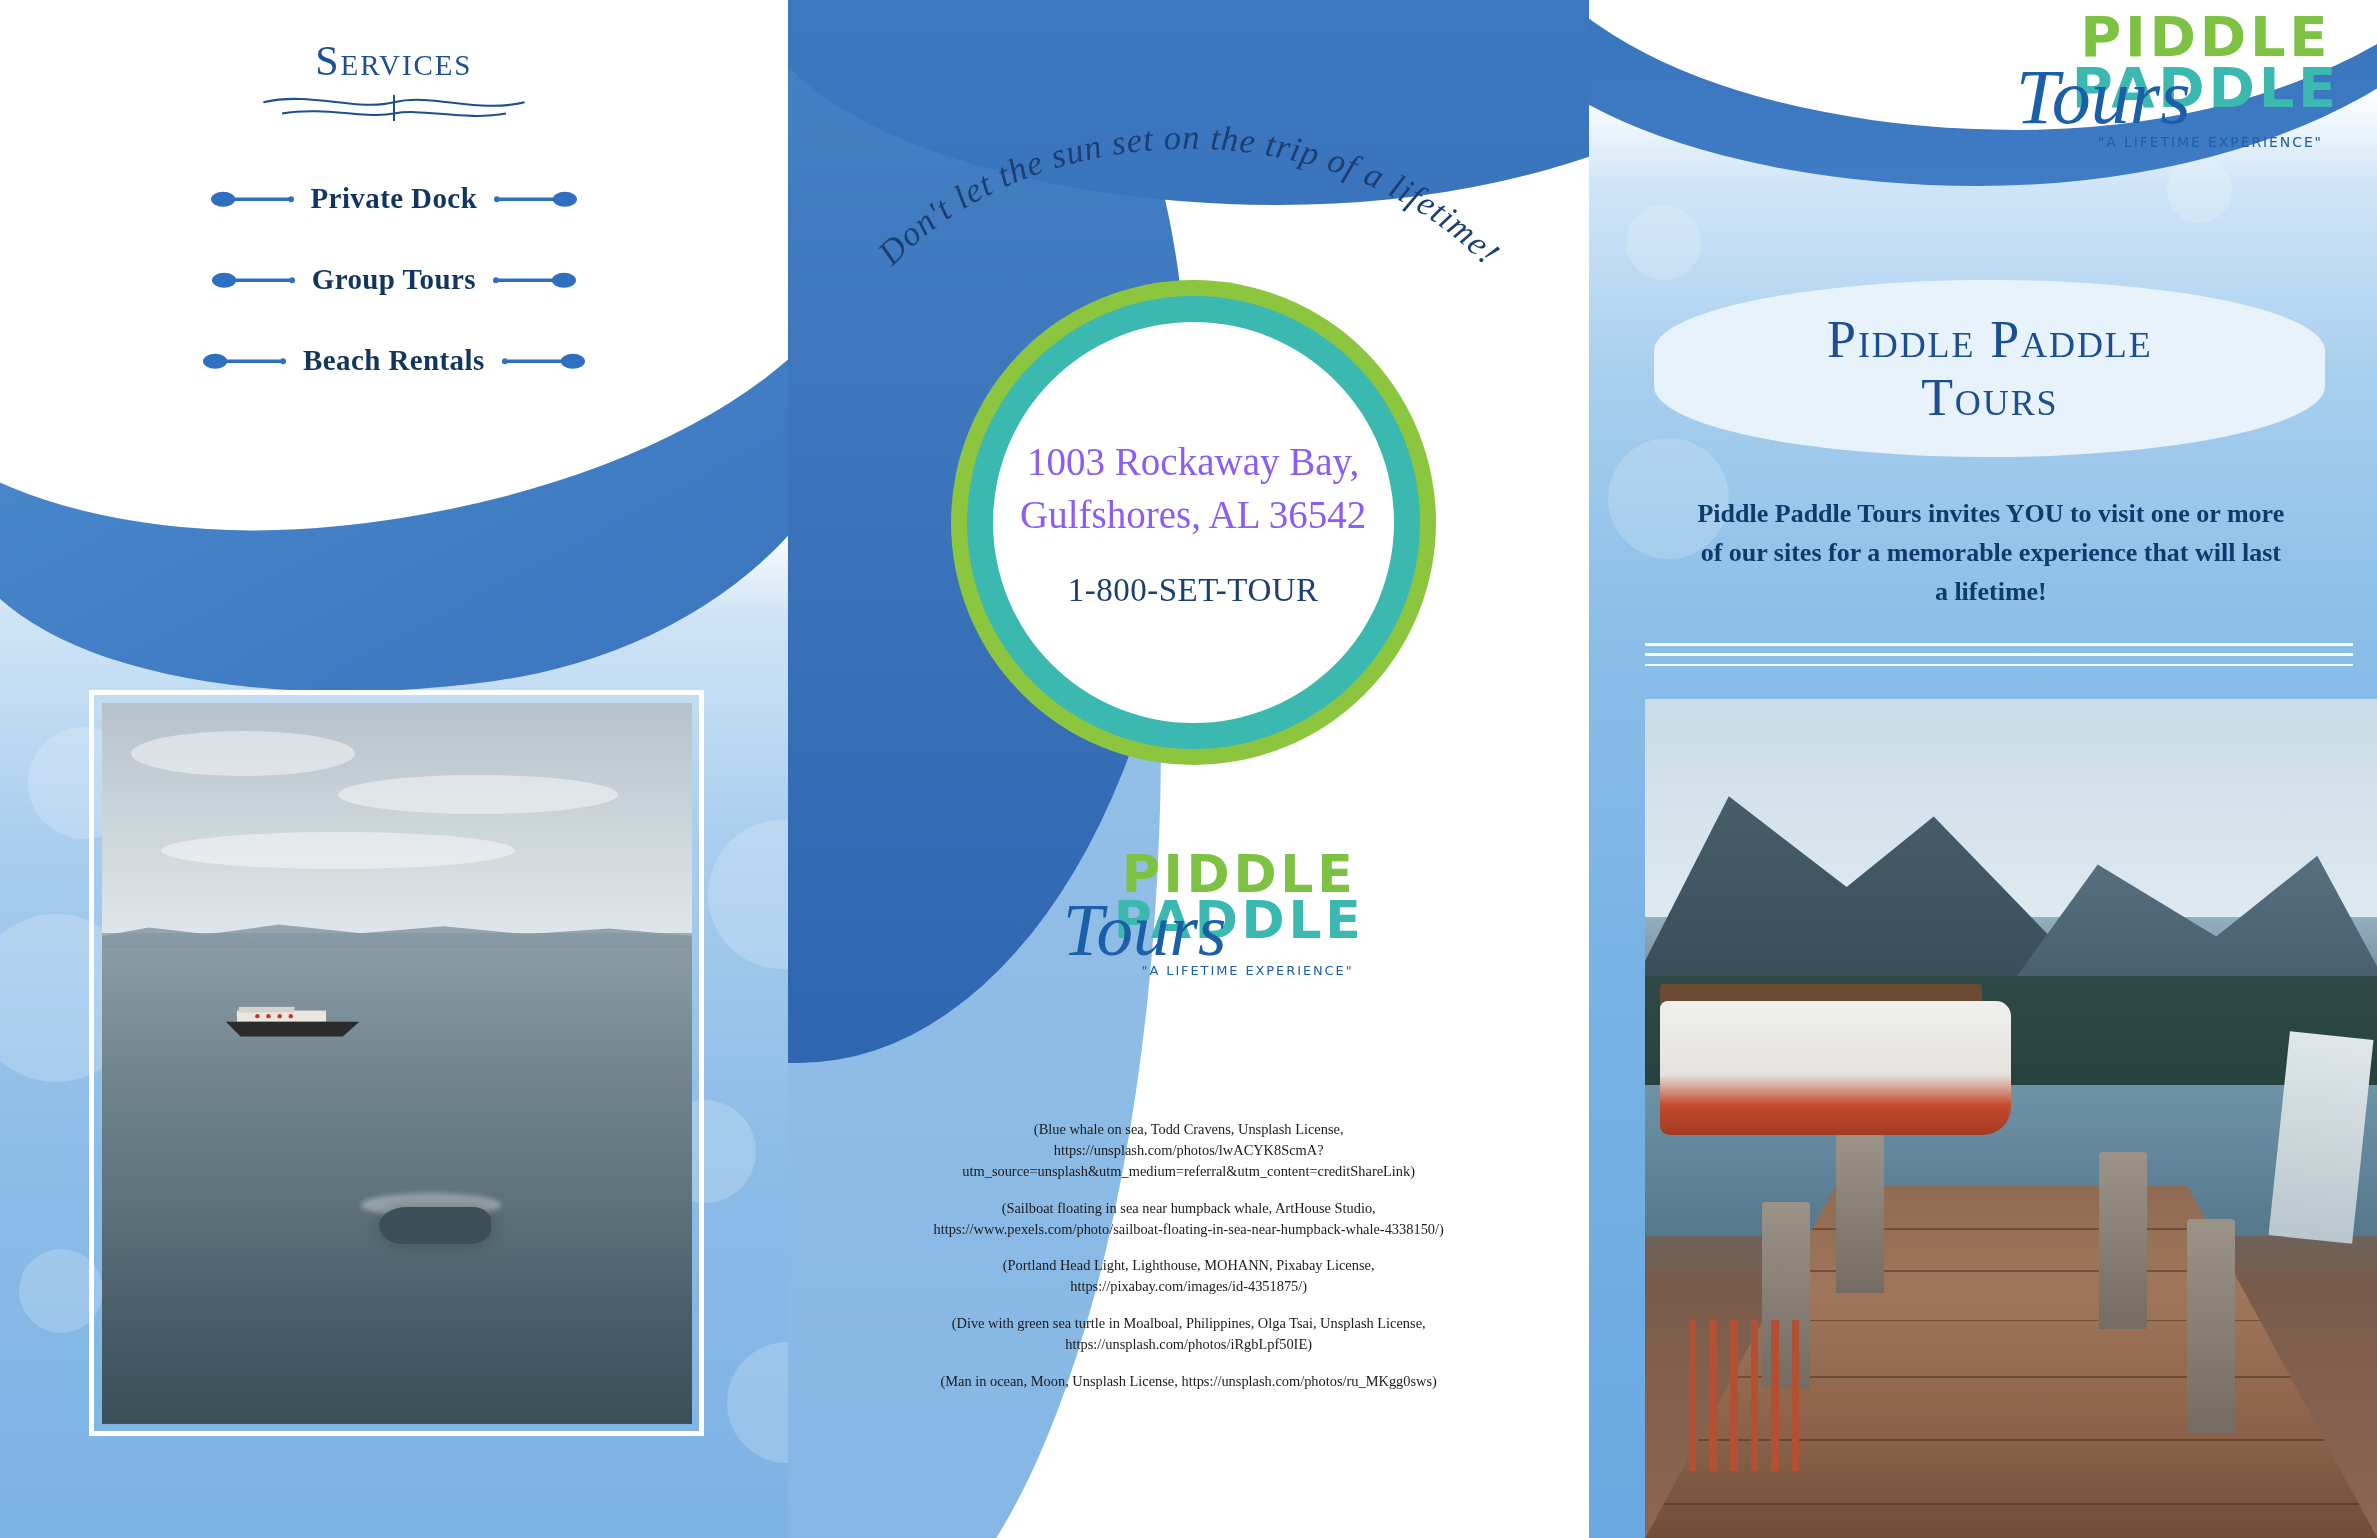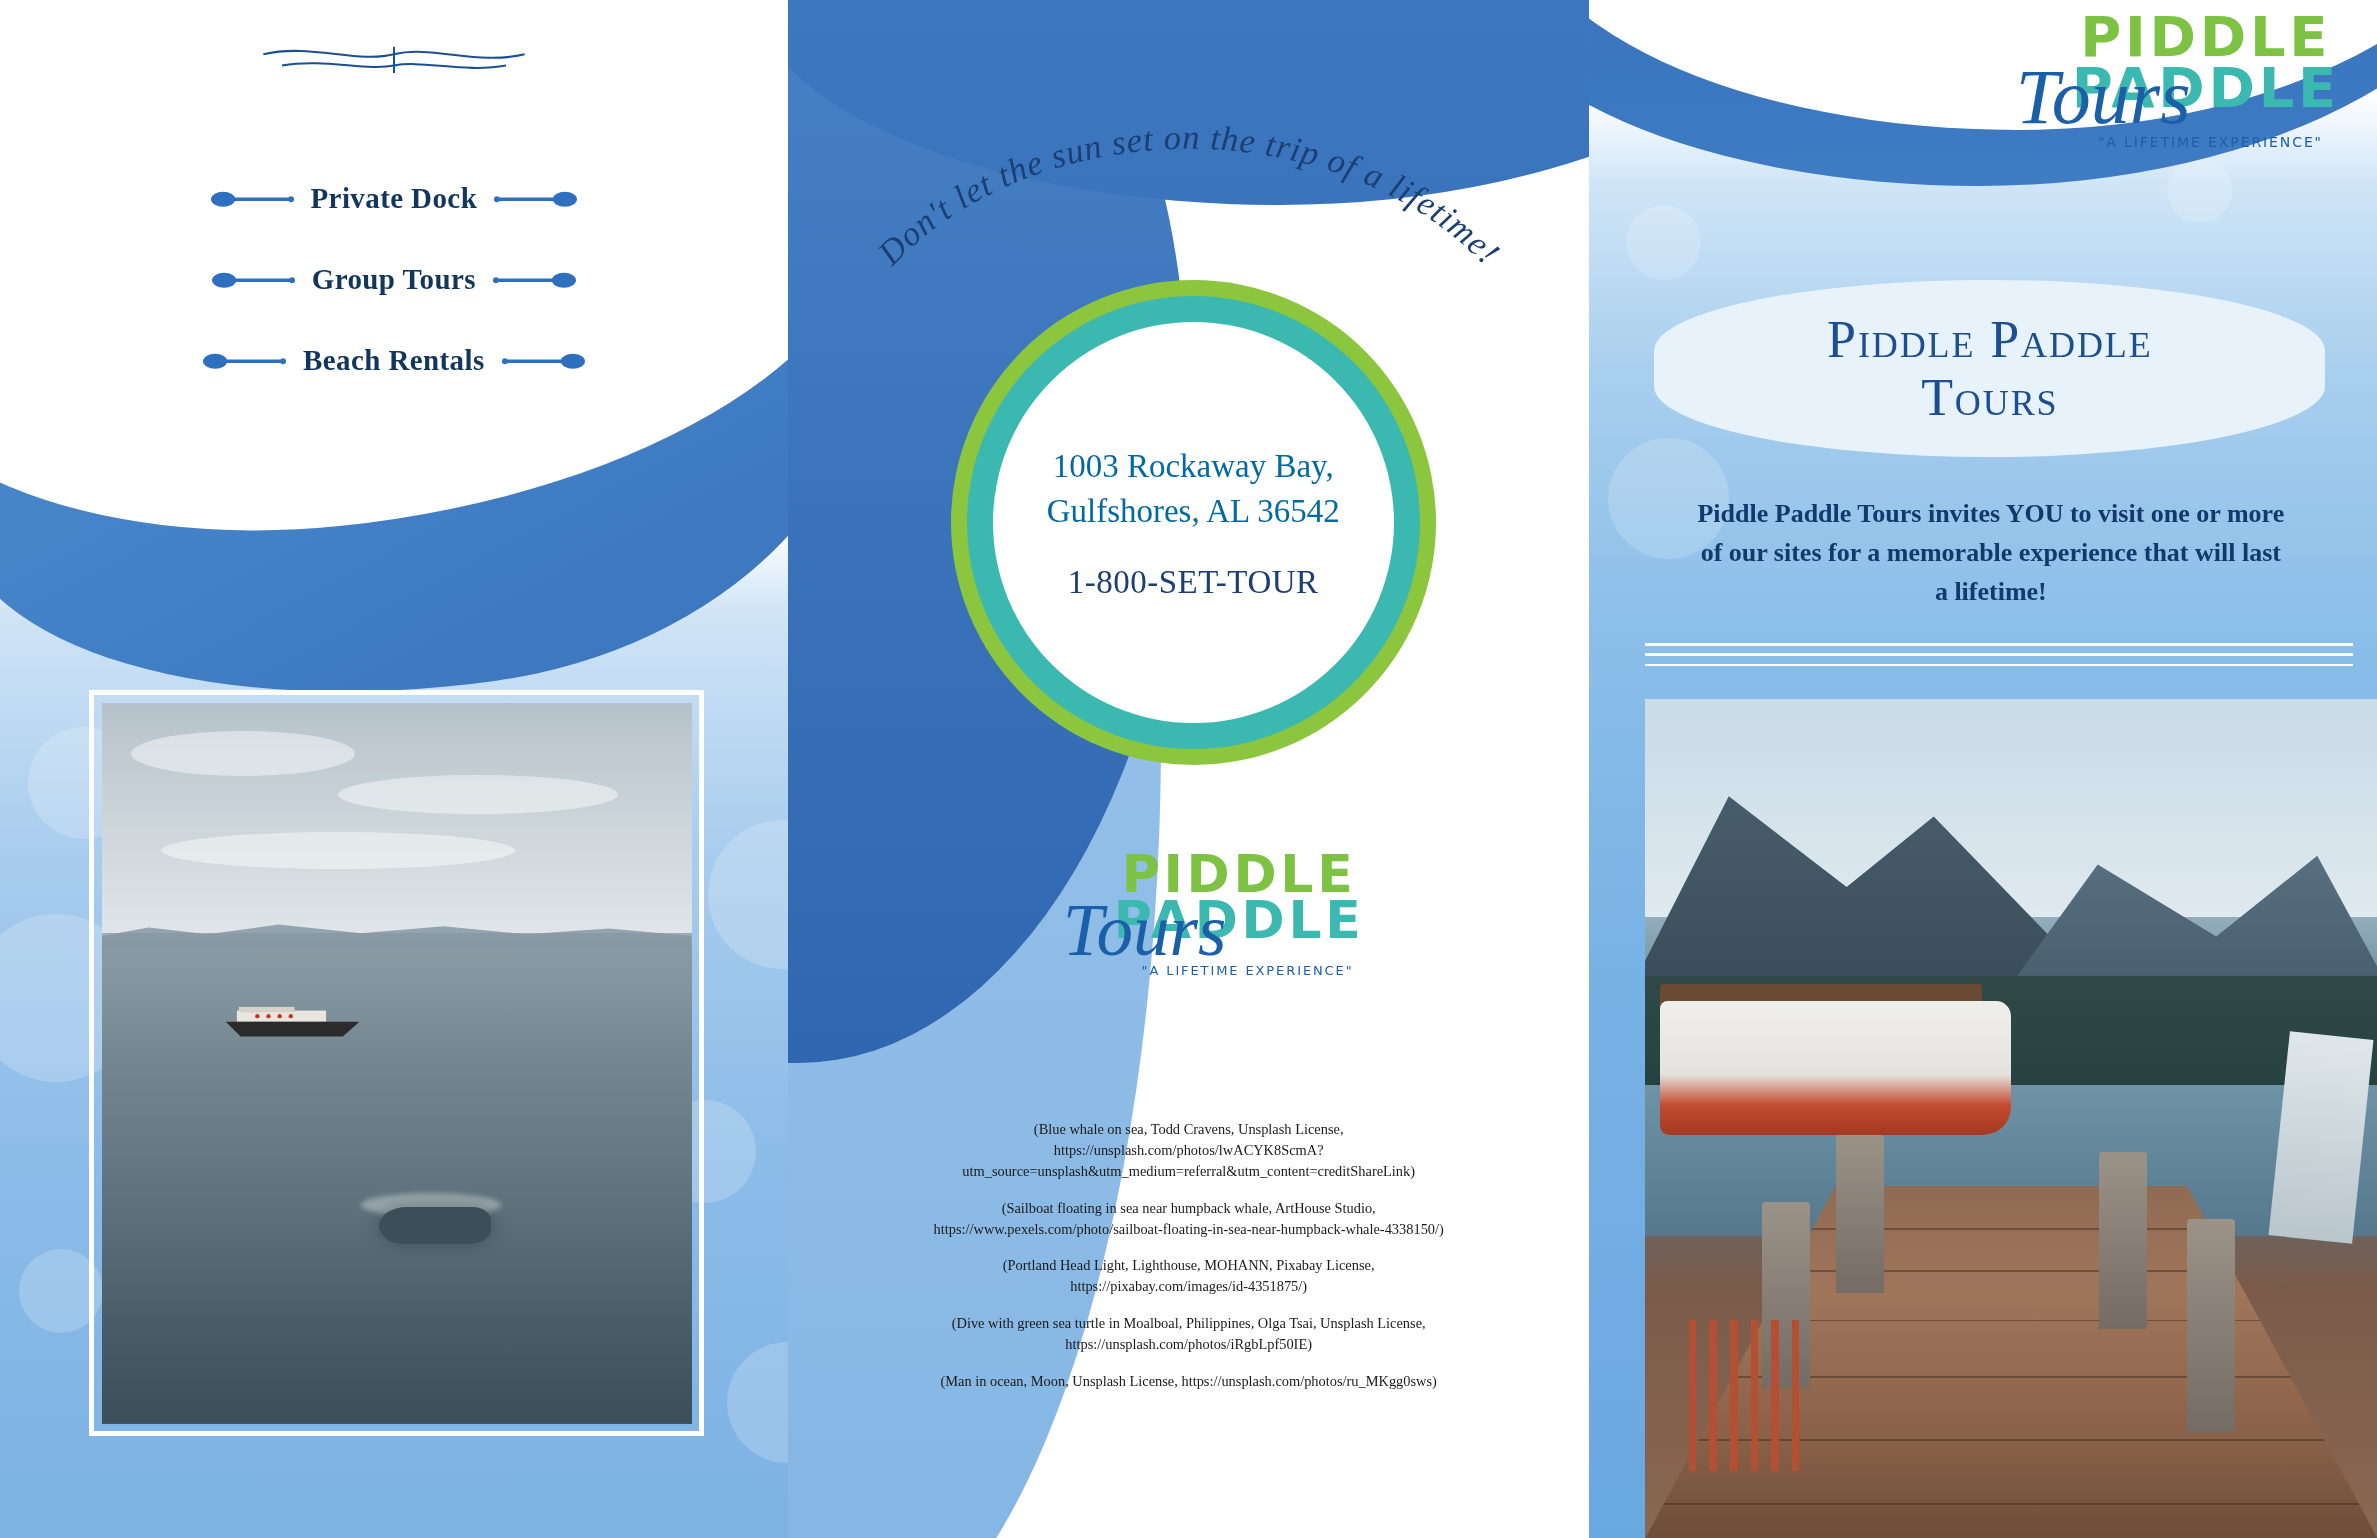--- a/index.html
+++ b/index.html
@@ -155,21 +155,21 @@
     width: 453px; height: 453px; border-radius:50%;
     background: #3bb8b0;
     display:flex; align-items:center; justify-content:center;
   }
   .circle-inner-white {
     width: 401px; height: 401px; border-radius:50%;
     background: #ffffff;
     display:flex; flex-direction:column; align-items:center; justify-content:center;
     text-align:center;
   }
-  .addr-line { font-size: 33px; color:#0369a1; line-height: 1.35; font-family:"Liberation Serif",serif; }
+  .addr-line { font-size: 39px; color:#8b5cf6; line-height: 1.35; font-family:"Liberation Serif",serif; }
   .phone-line { font-size: 33px; color:#1b3f73; margin-top: 30px; letter-spacing:0.5px; }
 
   
   .logo { position: relative; text-align:center; }
   .logo-piddle, .logo-paddle {
     font-family: "DejaVu Sans", sans-serif;
     font-weight: bold;
     letter-spacing: 3.7px;
     line-height: 1;
   }
@@ -322,20 +322,21 @@
     <div class="left-wave-white"></div>
 
     <div class="bubble" style="left:28px; top:727px; width:112px; height:112px;"></div>
     <div class="bubble" style="left:-28px; top:914px; width:168px; height:168px;"></div>
     <div class="bubble" style="left:708px; top:820px; width:149px; height:149px;"></div>
     <div class="bubble" style="left:653px; top:1100px; width:103px; height:103px;"></div>
     <div class="bubble" style="left:18.6px; top:1249px; width:84px; height:84px;"></div>
     <div class="bubble" style="left:727px; top:1342px; width:121px; height:121px;"></div>
 
     <div class="services-head">
+      <div class="services-title">Services</div>
       <svg class="flourish" width="280" height="32" viewBox="0 0 300 34">
         <path d="M10 12 C 60 0, 110 22, 150 12 C 190 2, 240 24, 290 12" stroke="#1c4f91" stroke-width="2.2" fill="none"></path>
         <path d="M30 24 C 75 16, 120 30, 150 24 C 180 18, 225 32, 270 24" stroke="#1c4f91" stroke-width="2.2" fill="none"></path>
         <line x1="150" y1="4" x2="150" y2="32" stroke="#1c4f91" stroke-width="2.2"></line>
       </svg>
     </div>
 
     <div class="service-list">
 
       <div class="service-row">

